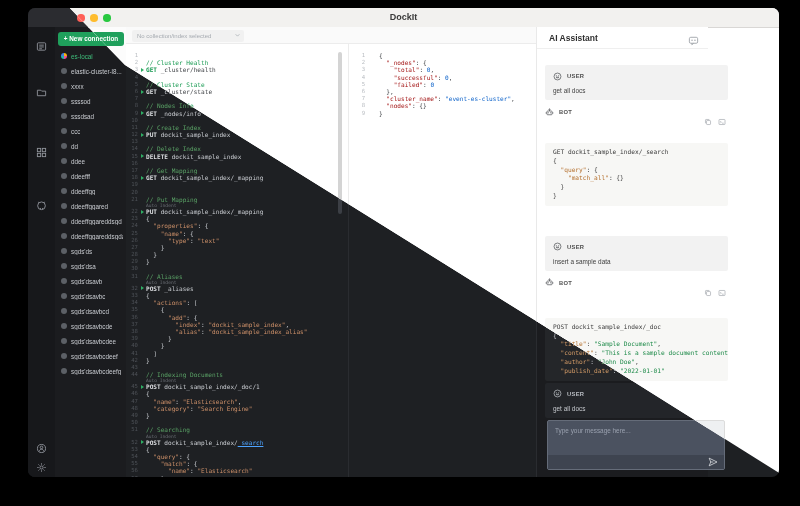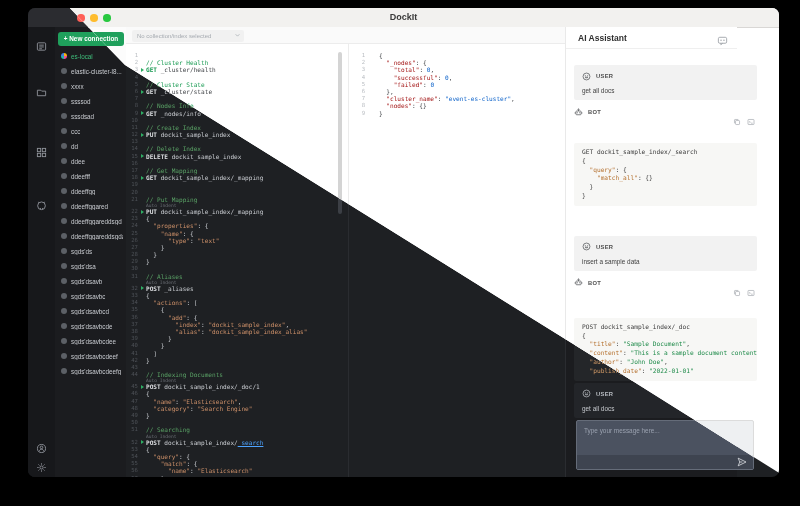--- a/index.html
+++ b/index.html
@@ -39,21 +39,21 @@
     border-top:2.2px solid transparent;border-bottom:2.2px solid transparent;}
   .codeln{white-space:pre;flex:1;}
   .lensrow{height:5px;line-height:5px;font-size:4.6px;padding-left:20px;}
   .scrollv{position:absolute;width:4px;border-radius:2px;}
   .editor .scrollv{left:212px;top:8px;height:162px;}
   
   .results{position:absolute;left:320px;top:36px;width:217px;height:433px;box-sizing:border-box;overflow:hidden;}
   .results .ln{width:16px;}
   .results .codeln{padding-left:6px;}
   
-  .assistant{position:absolute;left:537px;top:19px;width:172px;height:450px;box-sizing:border-box;}
+  .assistant{position:absolute;left:508px;top:19px;width:172px;height:450px;box-sizing:border-box;}
   .ahead{position:absolute;left:0;top:0;right:0;height:22px;box-sizing:border-box;}
   .ahead .atitle{position:absolute;left:12px;top:0;line-height:22px;font-size:8.5px;font-weight:bold;}
   .ahead .aicon{position:absolute;right:9px;top:5px;width:11px;height:11px;}
   .msgs{position:absolute;left:8px;top:38px;width:183px;}
   .ublock{border-radius:2px;padding:6px 8px;box-sizing:border-box;}
   .mrow{display:flex;align-items:center;gap:5px;height:10px;}
   .avatar{width:9px;height:9px;flex:none;}
   .avatar svg{width:9px;height:9px;display:block;}
   .rlabel{font-size:5.8px;font-weight:bold;letter-spacing:.3px;}
   .mtext{font-size:6.4px;margin-top:6px;}

